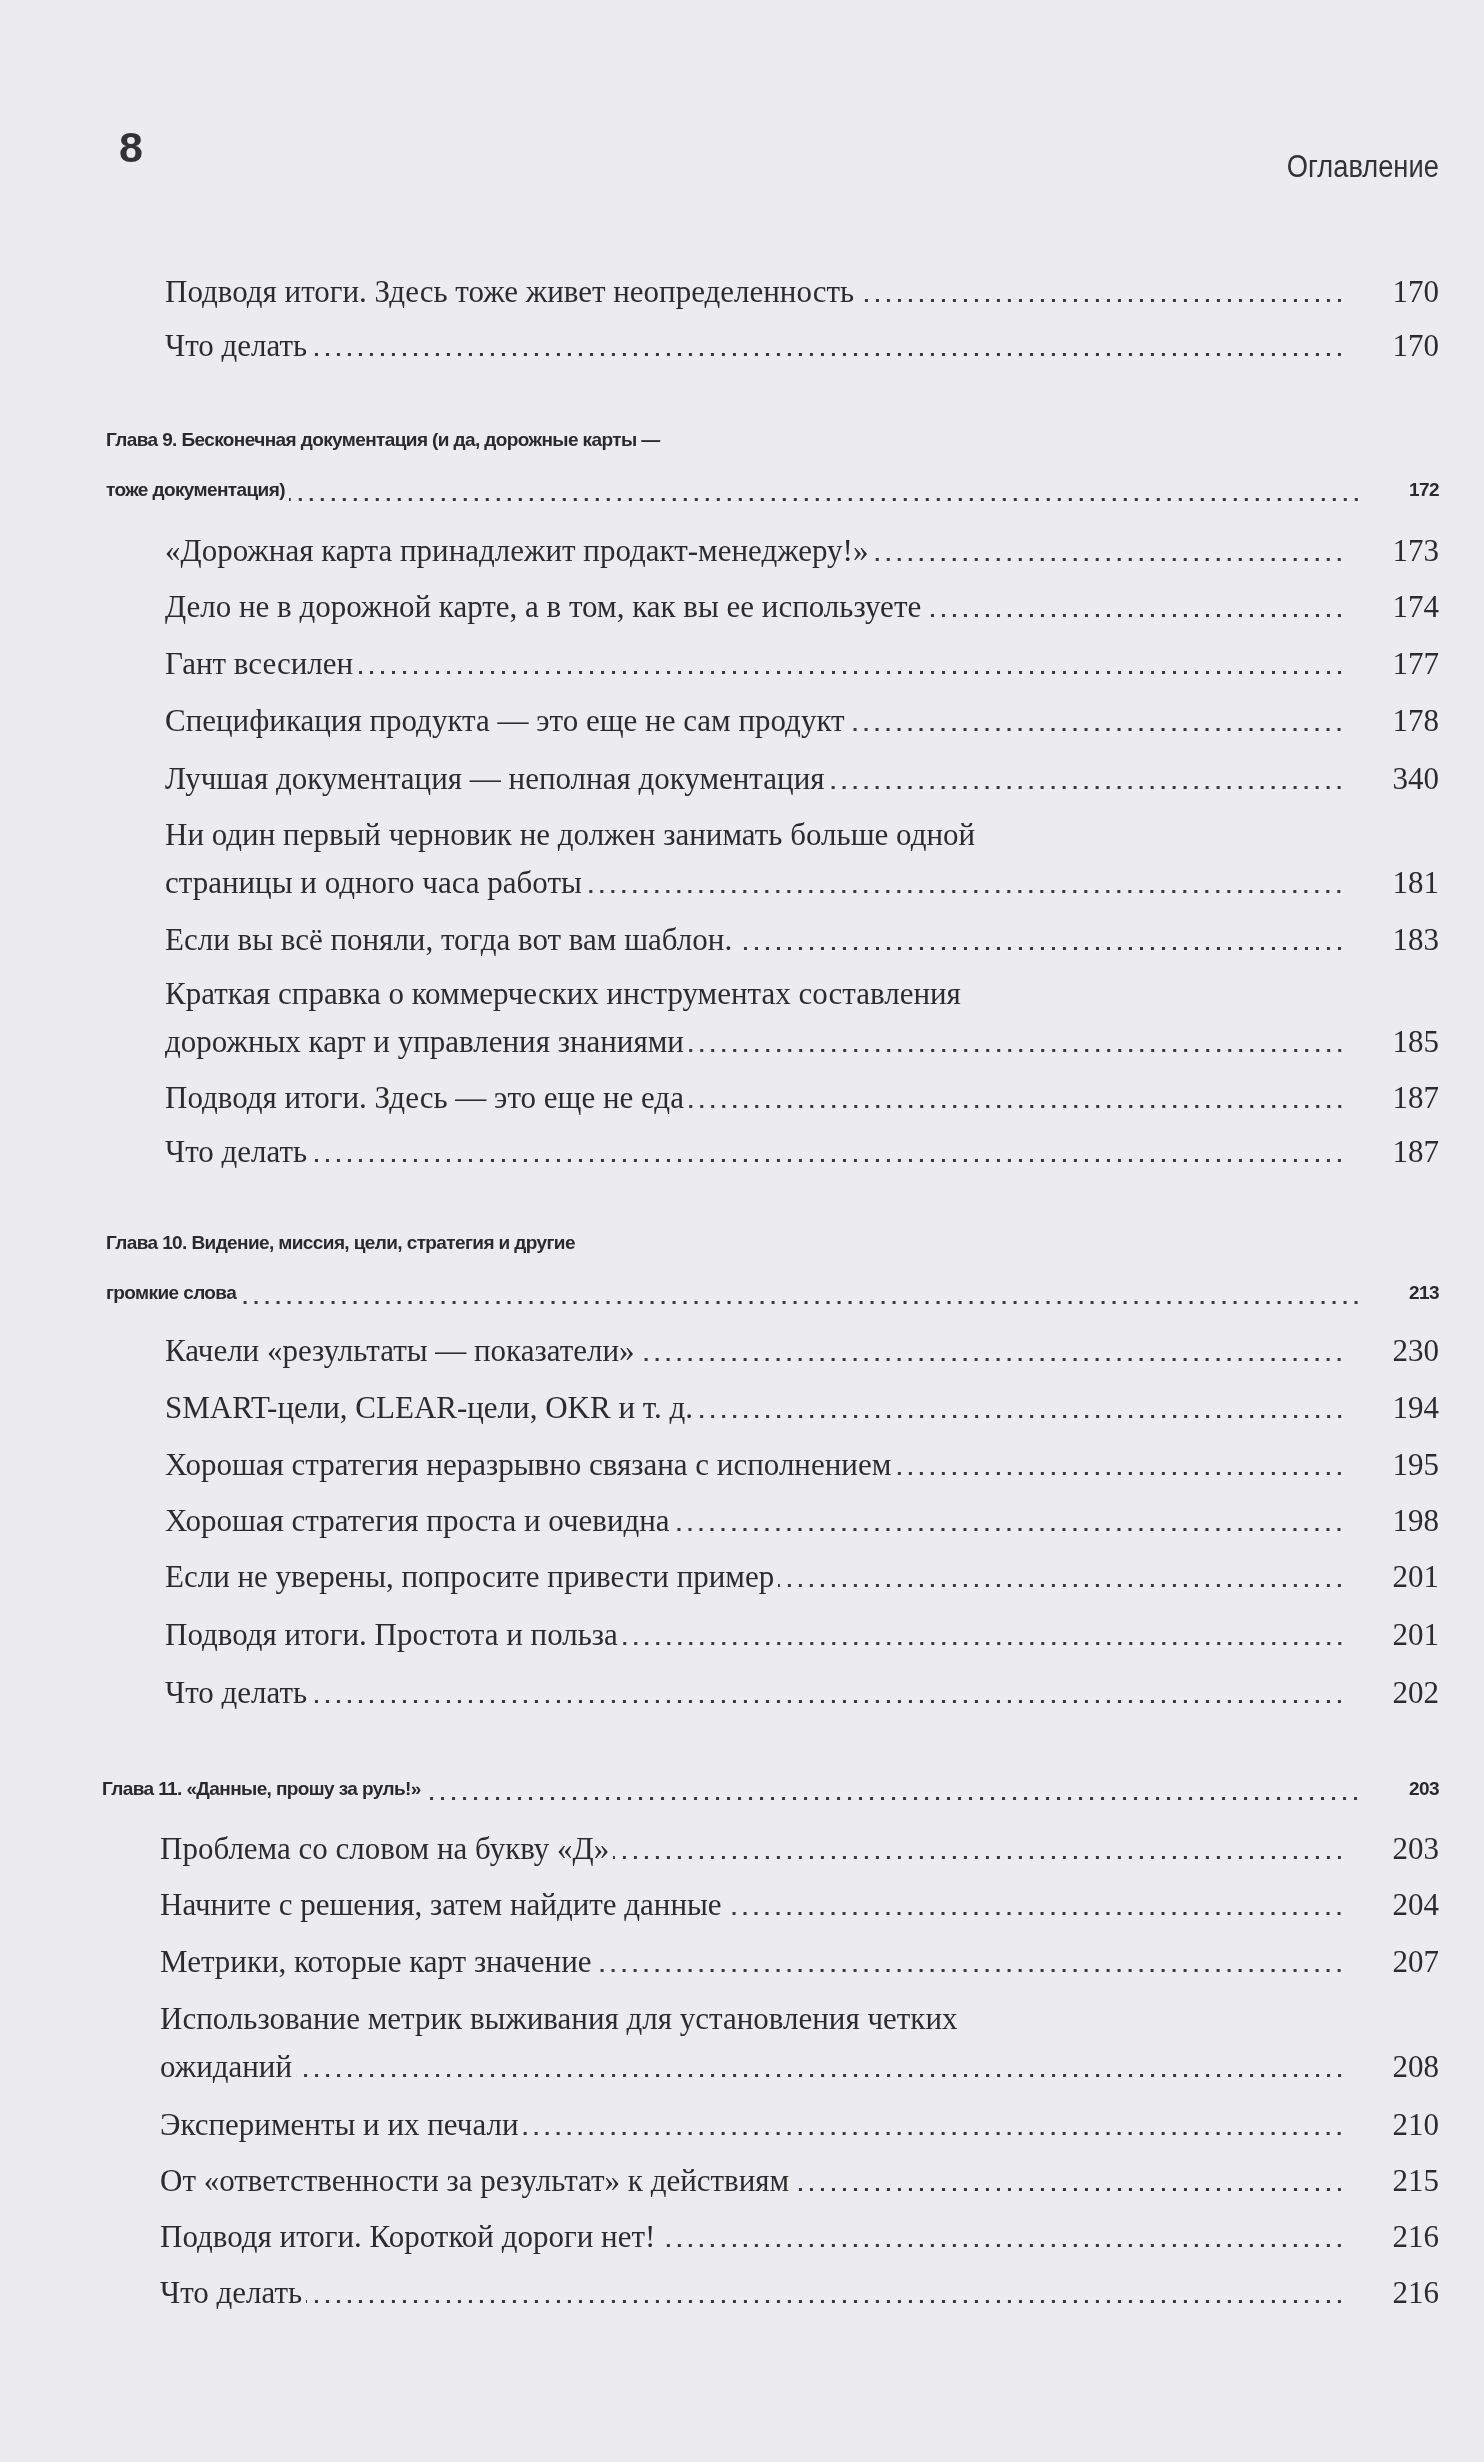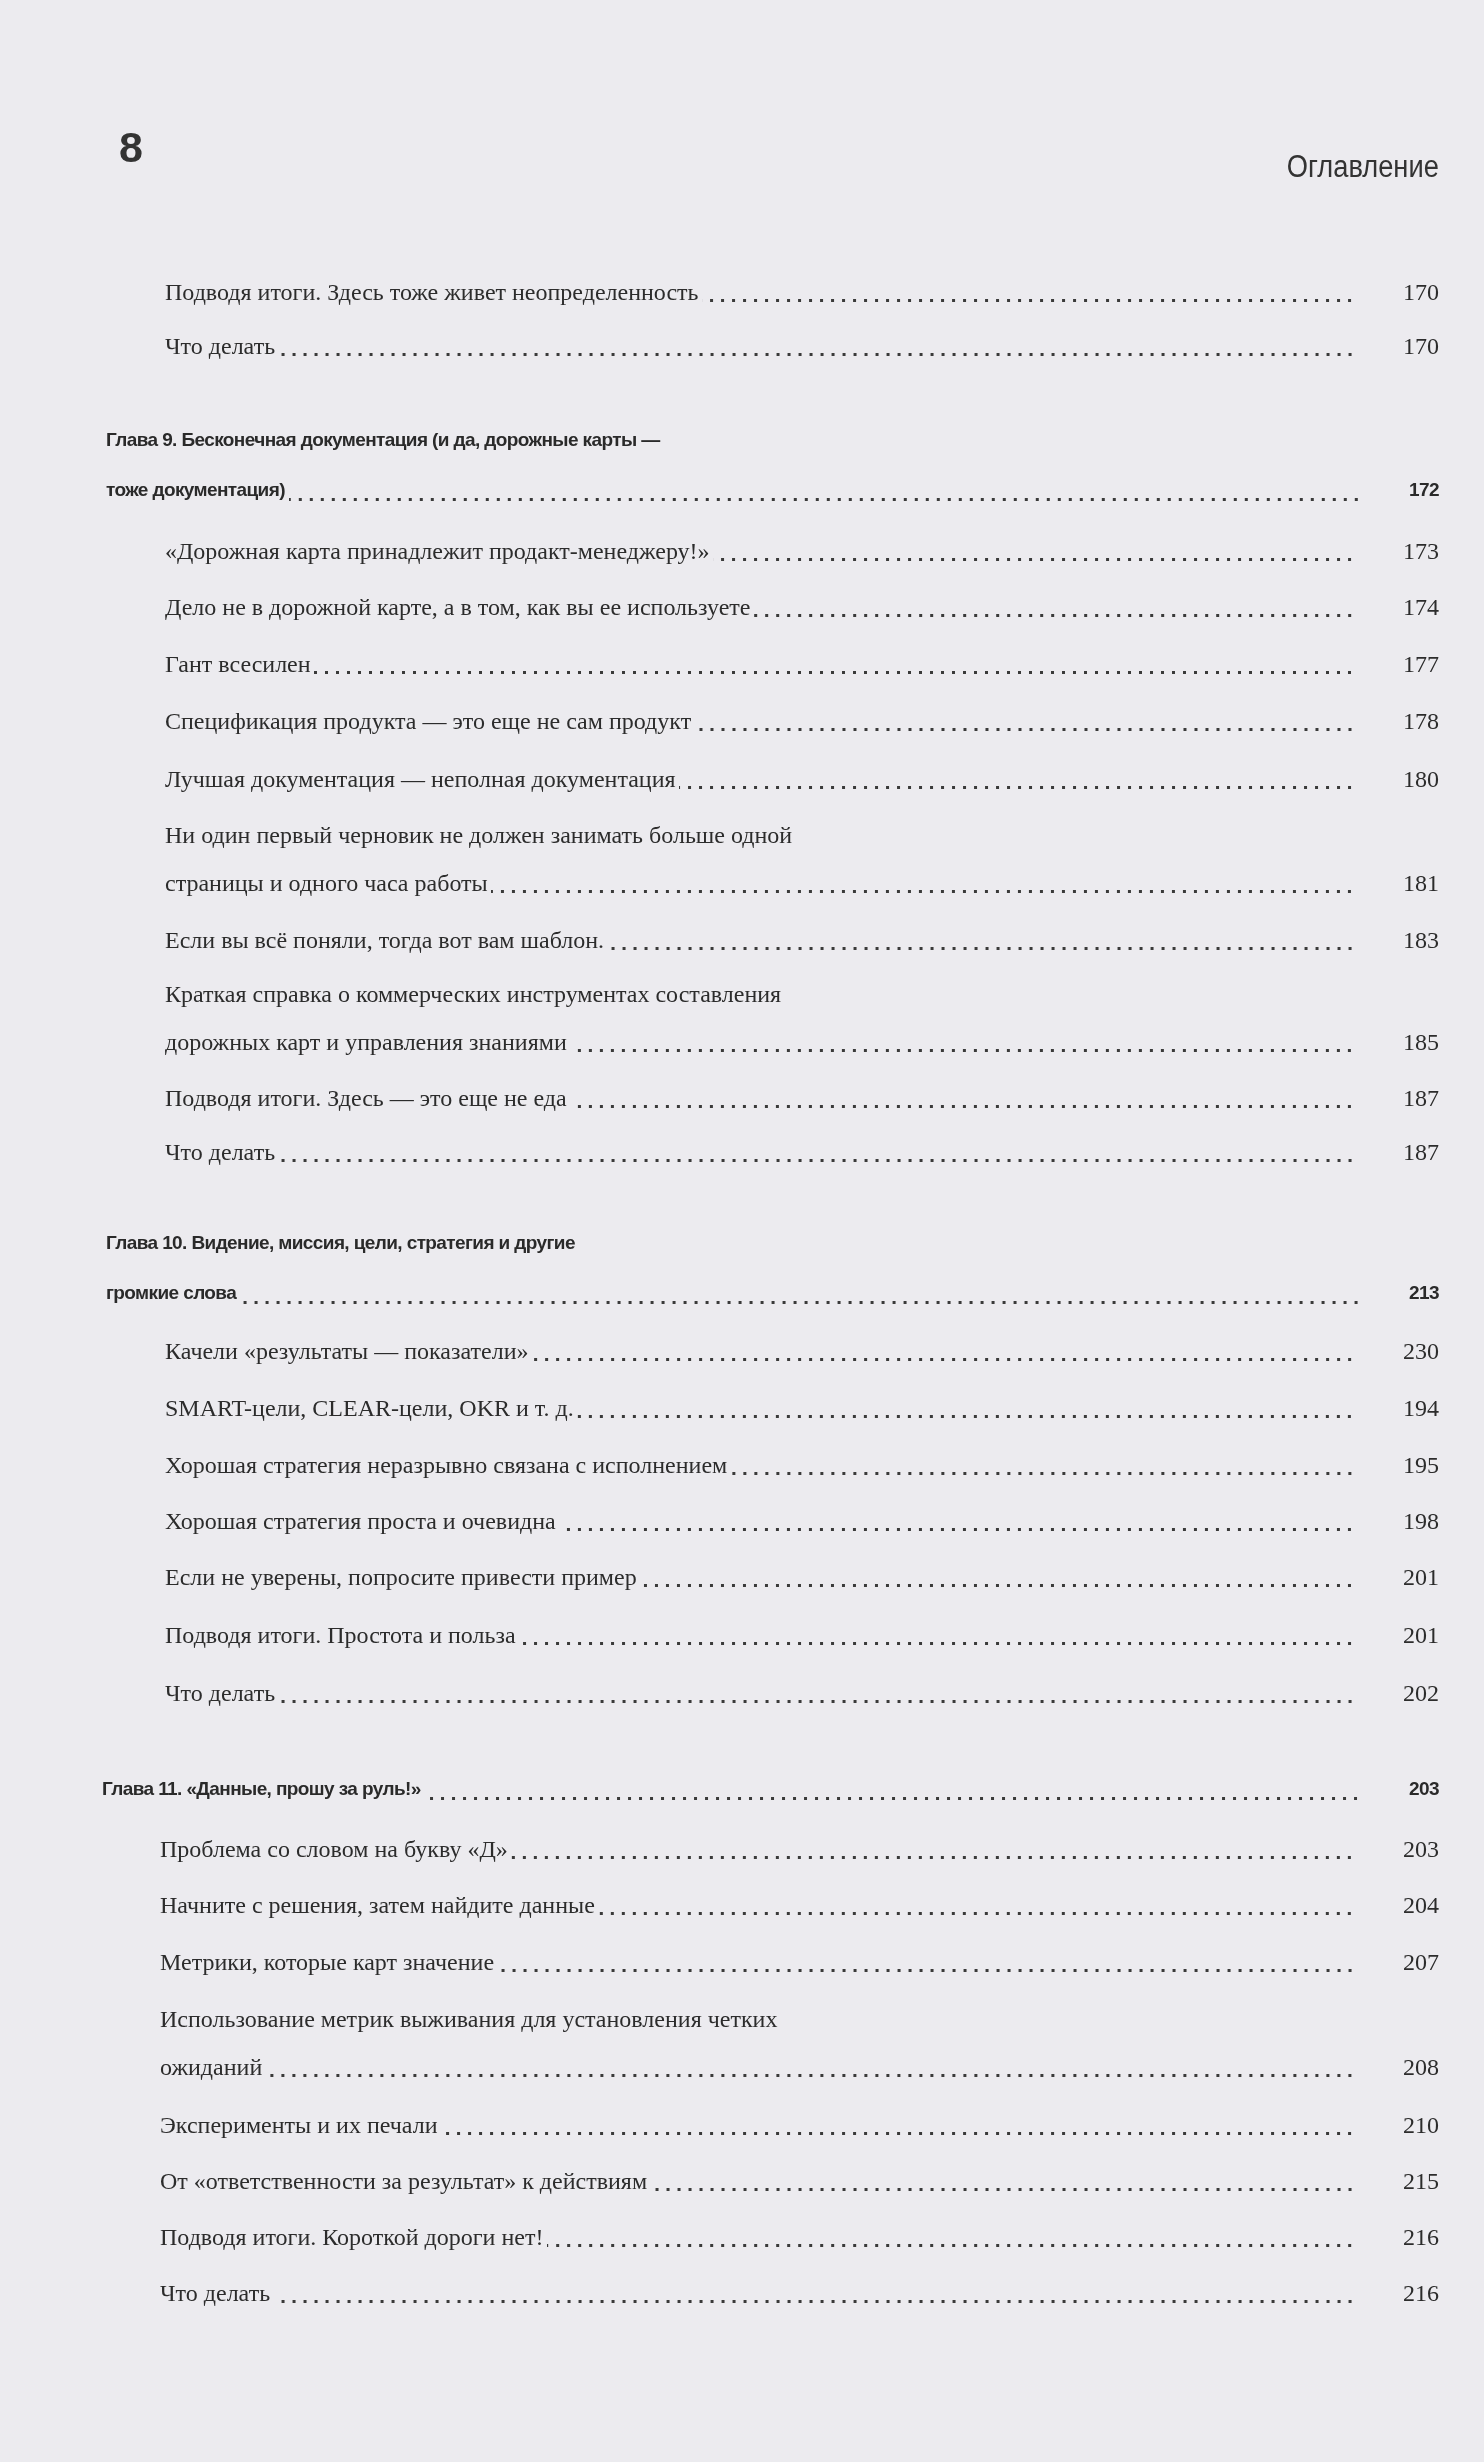--- a/index.html
+++ b/index.html
@@ -20,21 +20,21 @@
     font-size: 31px; color: #333; transform: scaleX(0.88); transform-origin: right center;
   }
   .toc { position: absolute; left: 0; top: 0; width: 1484px; }
   .entry {
     position: absolute; right: 45px;
     display: flex; align-items: flex-end;
   }
   .entry.sub {
     left: 165px;
     font-family: "Liberation Serif", "DejaVu Serif", serif;
-    font-size: 24px; line-height: 48px; color: #2c2c2c;
+    font-size: 31px; line-height: 48px; color: #2c2c2c;
   }
   .entry.chapter {
     left: 106px;
     font-family: "Liberation Sans", "DejaVu Sans", sans-serif;
     font-weight: bold; font-size: 19px; line-height: 50px; color: #2a2a2a;
     letter-spacing: -0.6px;
   }
   .entry .title { flex: 0 1 auto; }
   .entry .leader {
     flex: 1 1 auto; overflow: hidden; white-space: nowrap;
@@ -93,21 +93,21 @@
       <span class="page">177</span>
   </div>
   <div class="entry sub" style="top:697px">
     <span class="title">Спецификация продукта — это еще не сам продукт</span>
       <span class="leader"></span>
       <span class="page">178</span>
   </div>
   <div class="entry sub" style="top:755px">
     <span class="title">Лучшая документация — неполная документация</span>
       <span class="leader"></span>
-      <span class="page">180</span>
+      <span class="page">340</span>
   </div>
   <div class="entry sub wrap" style="top:811px">
     <div class="title-block">
       <span>Ни один первый черновик не должен занимать больше одной</span>
       <div class="last-line">
           <span class="title">страницы и одного часа работы</span>
           <span class="leader"></span>
           <span class="page">181</span>
         </div>
     </div>

